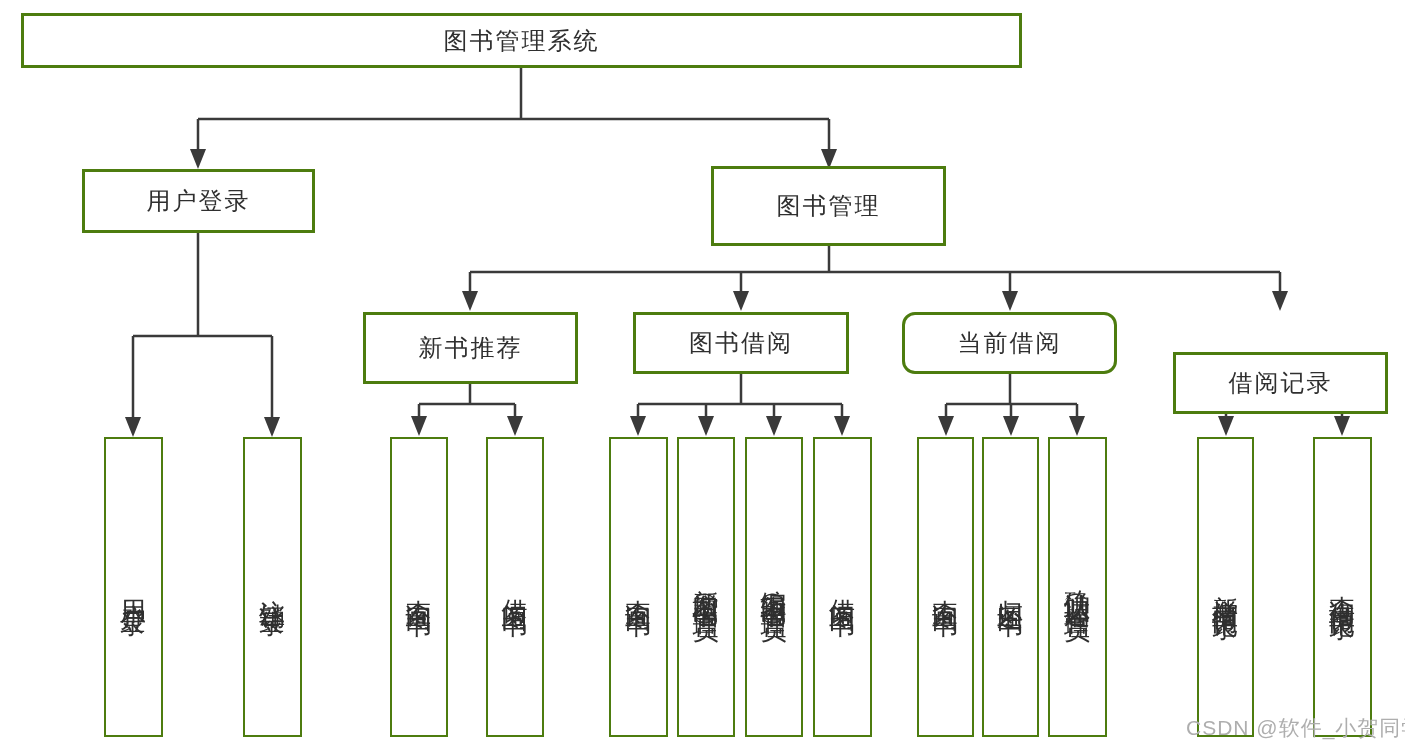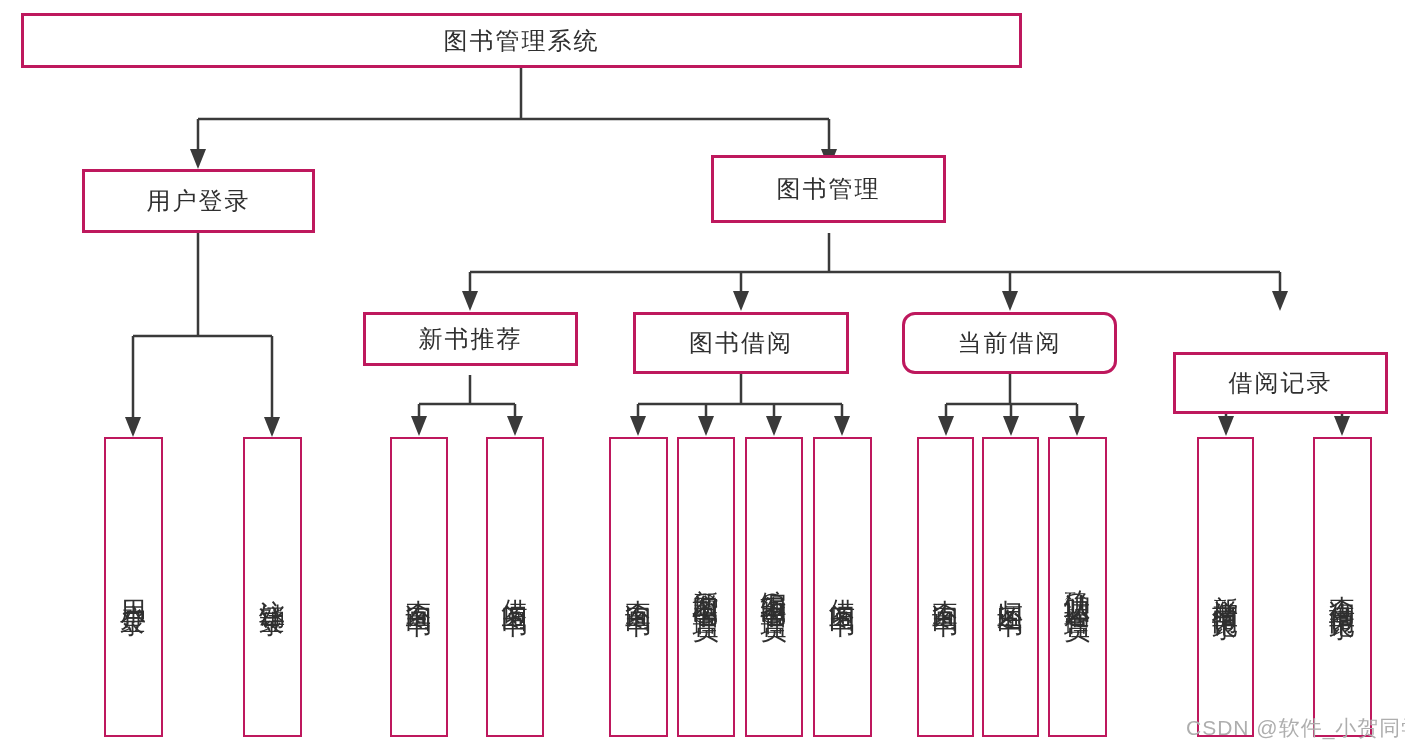--- a/index.html
+++ b/index.html
@@ -3,21 +3,21 @@
 <meta charset="utf-8">
 <style>
   html,body{margin:0;padding:0;background:#fff;}
   #stage{
     position:relative;width:1405px;height:747px;background:#ffffff;
     font-family:"Liberation Sans",sans-serif;overflow:hidden;
   }
   #wires{position:absolute;left:0;top:0;z-index:0;}
   .node{
     position:absolute;box-sizing:border-box;background:#ffffff;
-    border:3px solid #be185d;color:#2f2f2f;
+    border:3px solid #4d7c0f;color:#2f2f2f;
     display:flex;align-items:center;justify-content:center;
     z-index:1;text-align:center;
   }
   .hnode{font-size:24px;letter-spacing:2px;}
   .vnode{
     font-size:26px;letter-spacing:4px;line-height:1;
     writing-mode:vertical-rl;text-orientation:mixed;
     border-width:2.5px;
   }
   .root{font-size:24px;}
@@ -71,25 +71,25 @@
     </g>
   </svg>
 
   <div class="node hnode root" style="left:21px;top:13px;width:1001px;height:55px;">
     <span>图书管理系统</span>
   </div>
 
   <div class="node hnode" style="left:82px;top:169px;width:233px;height:64px;">
     <span>用户登录</span>
   </div>
-  <div class="node hnode" style="left:711px;top:155px;width:235px;height:68px;">
+  <div class="node hnode" style="left:711px;top:166px;width:235px;height:80px;">
     <span>图书管理</span>
   </div>
 
-  <div class="node hnode" style="left:363px;top:312px;width:215px;height:54px;">
+  <div class="node hnode" style="left:363px;top:312px;width:215px;height:72px;">
     <span>新书推荐</span>
   </div>
   <div class="node hnode" style="left:633px;top:312px;width:216px;height:62px;justify-content:center;">
     <span>图书借阅</span>
   </div>
   <div class="node hnode" style="left:902px;top:312px;width:215px;height:62px;border-radius:13px;">
     <span>当前借阅</span>
   </div>
   <div class="node hnode" style="left:1173px;top:312px;width:215px;height:62px;margin-top:40px;">
     <span>借阅记录</span>

